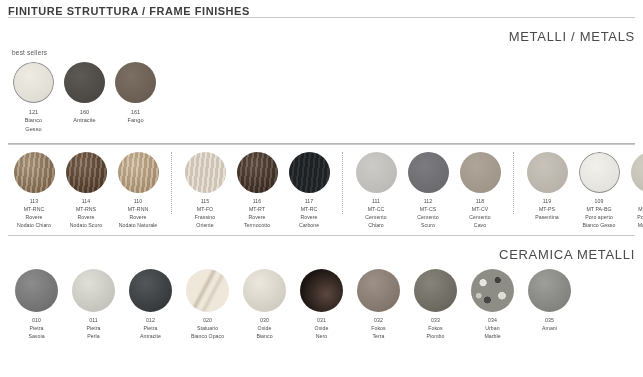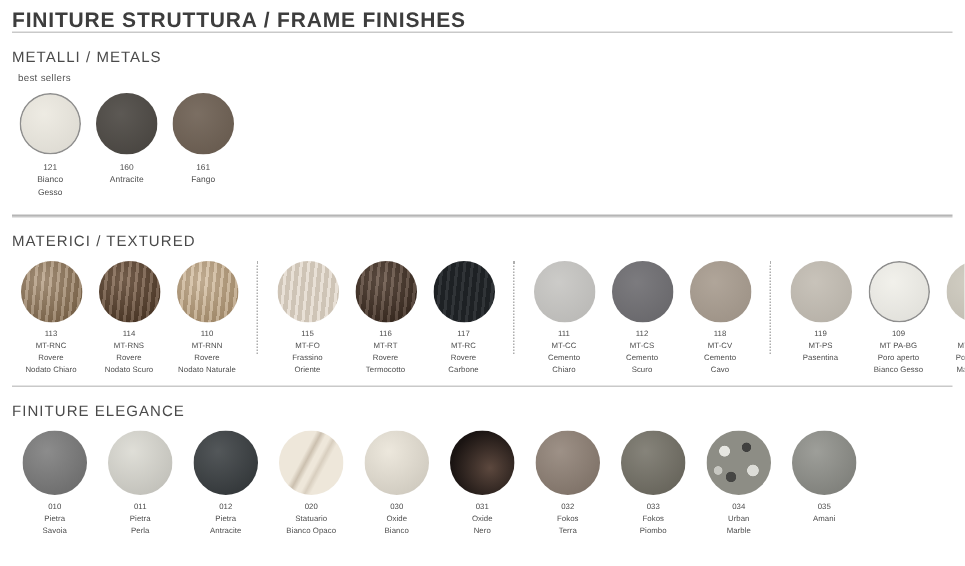--- a/index.html
+++ b/index.html
@@ -17,40 +17,41 @@
   .page {
     position: relative;
     width: 643px;
     height: 377px;
     box-sizing: border-box;
     padding: 0 8px;
   }
 
   
   .section-title {
-    font-size: 14px;
+    font-size: 11px;
     font-weight: bold;
     letter-spacing: 0.55px;
     color: #3d3d3d;
     padding-top: 5px;
   }
   .rule {
     height: 1px;
     background: #c9c9c9;
     margin: 0;
   }
   .rule-thick {
     height: 1px;
     background: #b5b5b5;
   }
   .sub-title {
-    font-size: 10px;
+    font-size: 13px;
     letter-spacing: 0.7px;
     color: #4a4a4a;
     margin-top: 11px;
+    text-align: right;
   }
   .note {
     font-size: 6.5px;
     color: #555;
     margin-top: 5px;
     margin-left: 4px;
     letter-spacing: 0.2px;
   }
 
   
@@ -146,21 +147,20 @@
           <span class="ln">Fango</span>
         </div>
       </div>
     </div>
 
   <div class="spacer-10"></div>
 
   <div class="rule rule-thick"></div>
   <div class="rule"></div>
 
-  <div class="sub-title">MATERICI  / TEXTURED</div>
 
   <div class="row" id="materici-row">
       <div class="group">
         <div class="swatch-cell">
           <div class="disc" style="background: repeating-linear-gradient(96deg, rgba(255, 255, 255, 0.18) 0px, rgba(255, 255, 255, 0.18) 2px, rgba(0, 0, 0, 0.12) 2px, rgba(0, 0, 0, 0.12) 5px), radial-gradient(circle at 35% 30%, rgba(255, 255, 255, 0.28), rgba(0, 0, 0, 0.22)), rgb(155, 123, 86);"></div>
           <div class="labels">
             <span class="code">113</span>
             <span class="ln">MT-RNC</span>
             <span class="ln">Rovere</span>
             <span class="ln">Nodato Chiaro</span>
@@ -272,21 +272,21 @@
             <span class="ln">Poro aperto</span>
             <span class="ln">Madreperla</span>
           </div>
         </div>
       </div>
     </div>
 
   <div class="spacer-6"></div>
   <div class="rule"></div>
 
-  <div class="sub-title">FINITURE ELEGANCE</div>
+  <div class="sub-title">CERAMICA METALLI</div>
 
   <div class="row ceramica-row" id="ceramica-row">
       <div class="swatch-cell">
         <div class="disc" style="background: radial-gradient(circle at 38% 32%, rgba(255, 255, 255, 0.16), rgba(0, 0, 0, 0.14)), rgb(118, 118, 118);"></div>
         <div class="labels">
           <span class="code">010</span>
           <span class="ln">Pietra</span>
           <span class="ln">Savoia</span>
         </div>
       </div>

